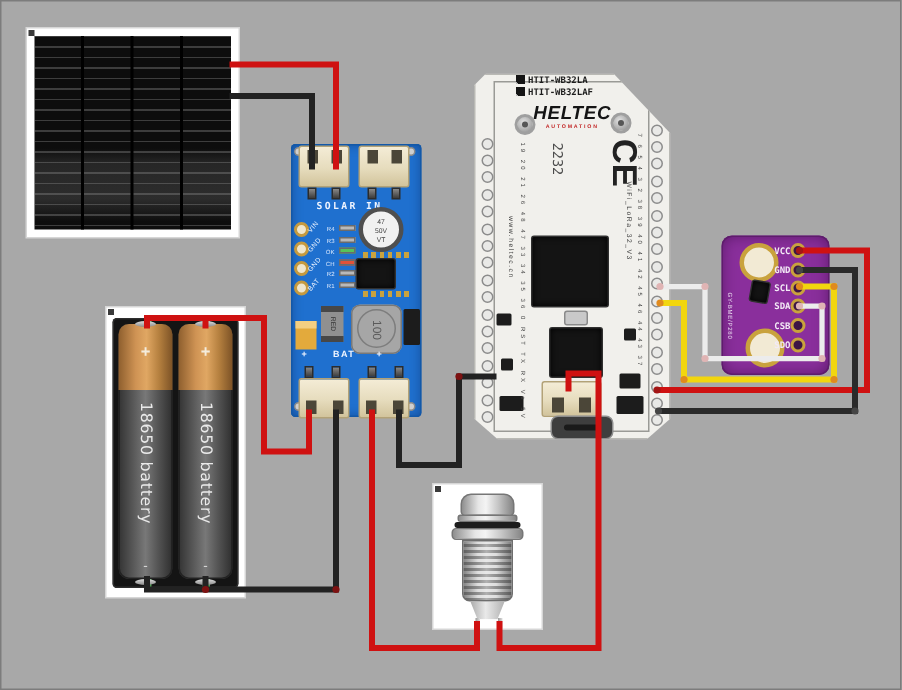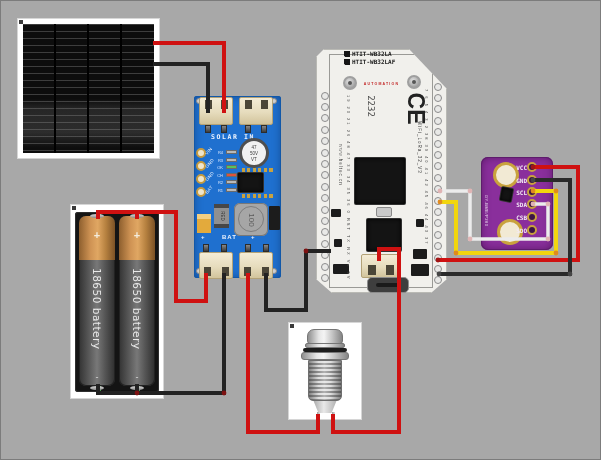--- a/index.html
+++ b/index.html
@@ -175,20 +175,22 @@
   </div>
   <div class="jst" style="left:238px;top:251px;width:34px;height:27px;">
     <div class="slot" style="left:4px;bottom:2px;width:7px;height:9px;"></div>
     <div class="slot" style="left:22px;bottom:2px;width:7px;height:9px;"></div>
   </div>
 
   <div id="heltec">
     <div class="abs" style="left:13px;top:5px;width:104px;height:234px;border:1px solid #9a9a96;box-sizing:border-box;"></div>
     <div class="abs mono" style="left:28px;top:1px;width:90px;font-size:6px;font-weight:bold;color:#1c1c1c;"><span class="qr"></span><span>HTIT-WB32LA</span></div>
     <div class="abs mono" style="left:28px;top:8.5px;width:90px;font-size:6px;font-weight:bold;color:#1c1c1c;"><span class="qr"></span><span>HTIT-WB32LAF</span></div>
+    <div class="abs" style="left:0;top:19px;width:131px;text-align:center;font-size:12.5px;font-weight:800;
+         font-style:italic;color:#141414;letter-spacing:.5px;">HELTEC</div>
     <div class="abs" style="left:0;top:33px;width:131px;text-align:center;font-size:3.5px;font-weight:bold;
          color:#c22525;letter-spacing:1.2px;">AUTOMATION</div>
     <div class="ufl" style="left:27px;top:27px;"></div>
     <div class="ufl" style="left:91px;top:26px;"></div>
     <div class="abs mono" style="left:44px;top:52px;transform:rotate(90deg);font-size:9px;color:#4c4c4c;">2232</div>
     <div class="abs" style="left:84px;top:46px;transform:rotate(90deg);font-size:23px;font-weight:bold;color:#222;">CE</div>
     <div class="vtext" style="left:22px;top:95px;">www.heltec.cn</div>
     <div class="vtext" style="left:101px;top:72px;">WiFi_LoRa_32_V3</div>
     <div class="chip" style="left:39px;top:109px;width:50px;height:46px;"></div>
     <div class="abs" style="left:60px;top:158px;width:16px;height:10px;background:#c9c9c9;border:1px solid #8a8a8a;

